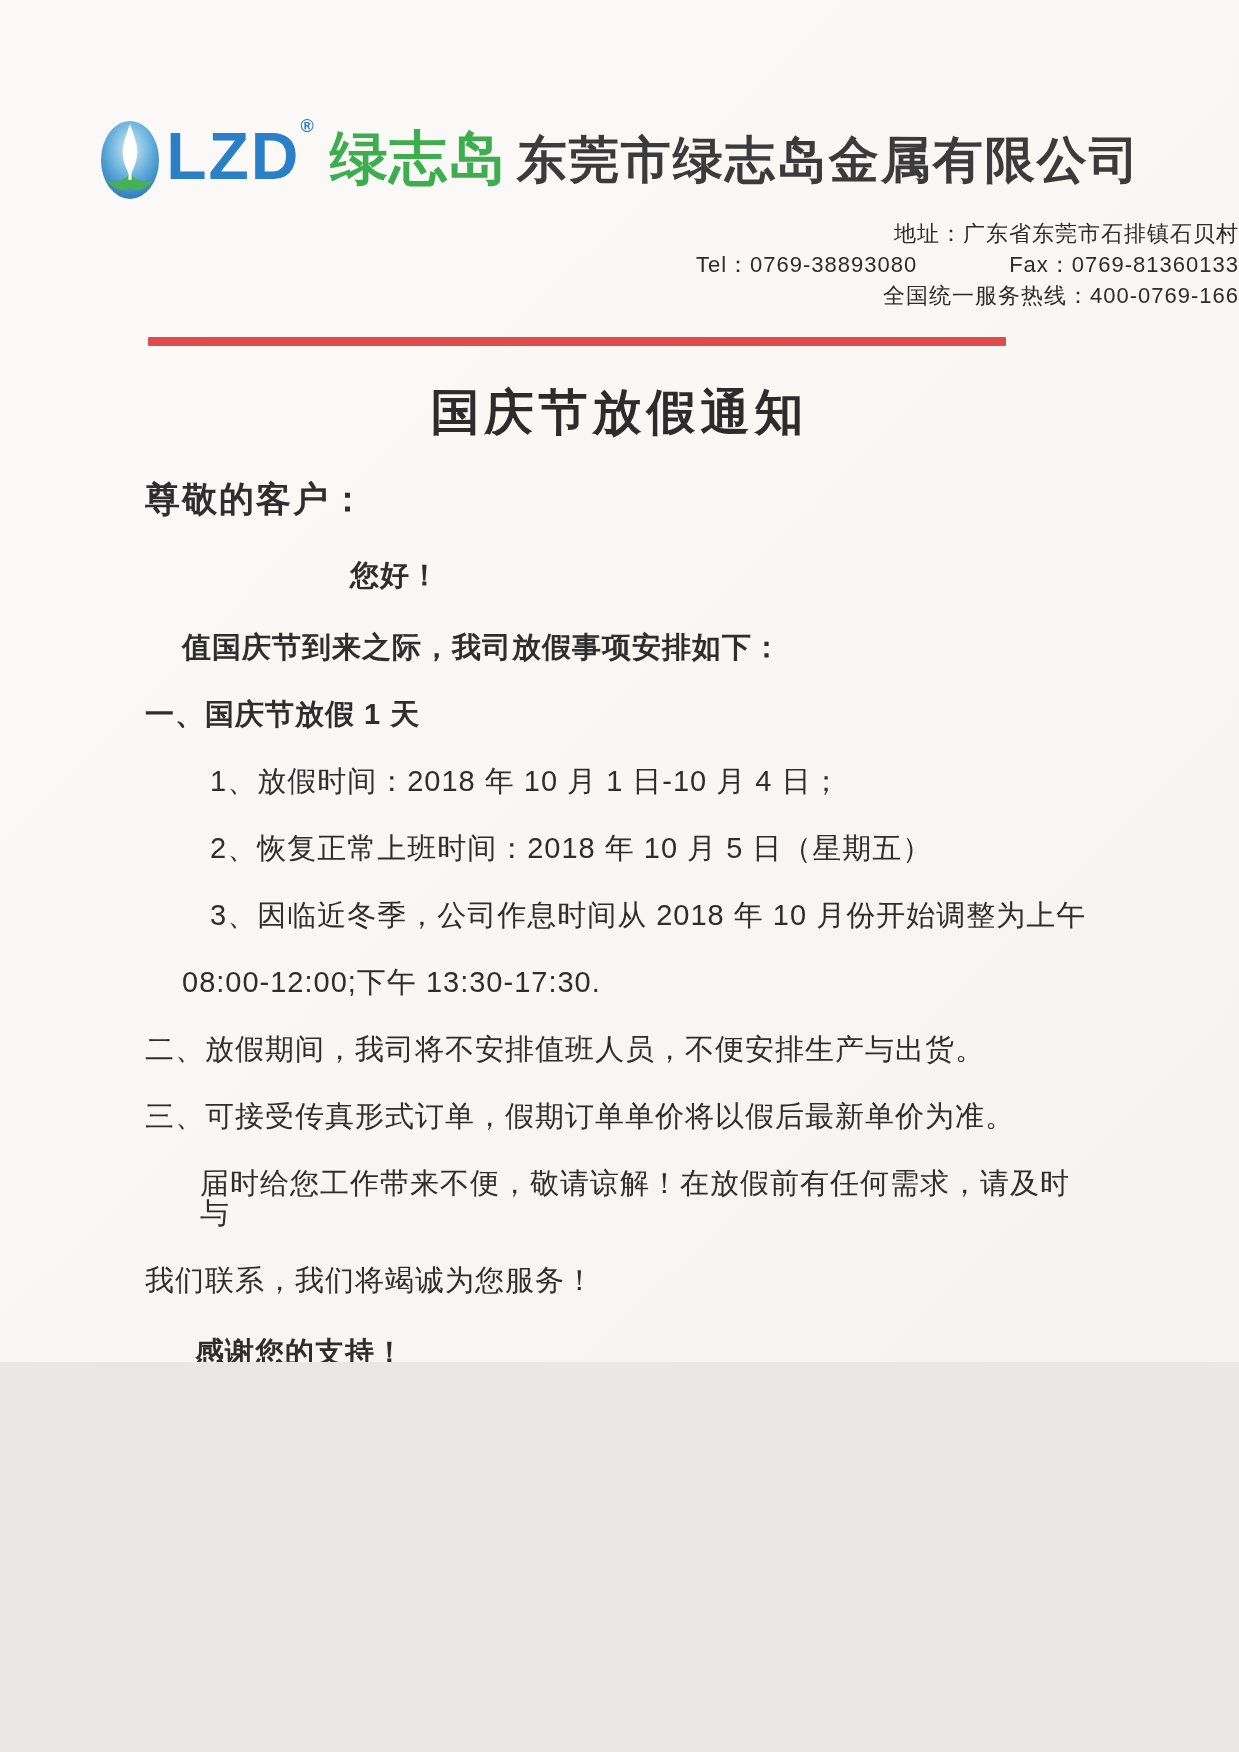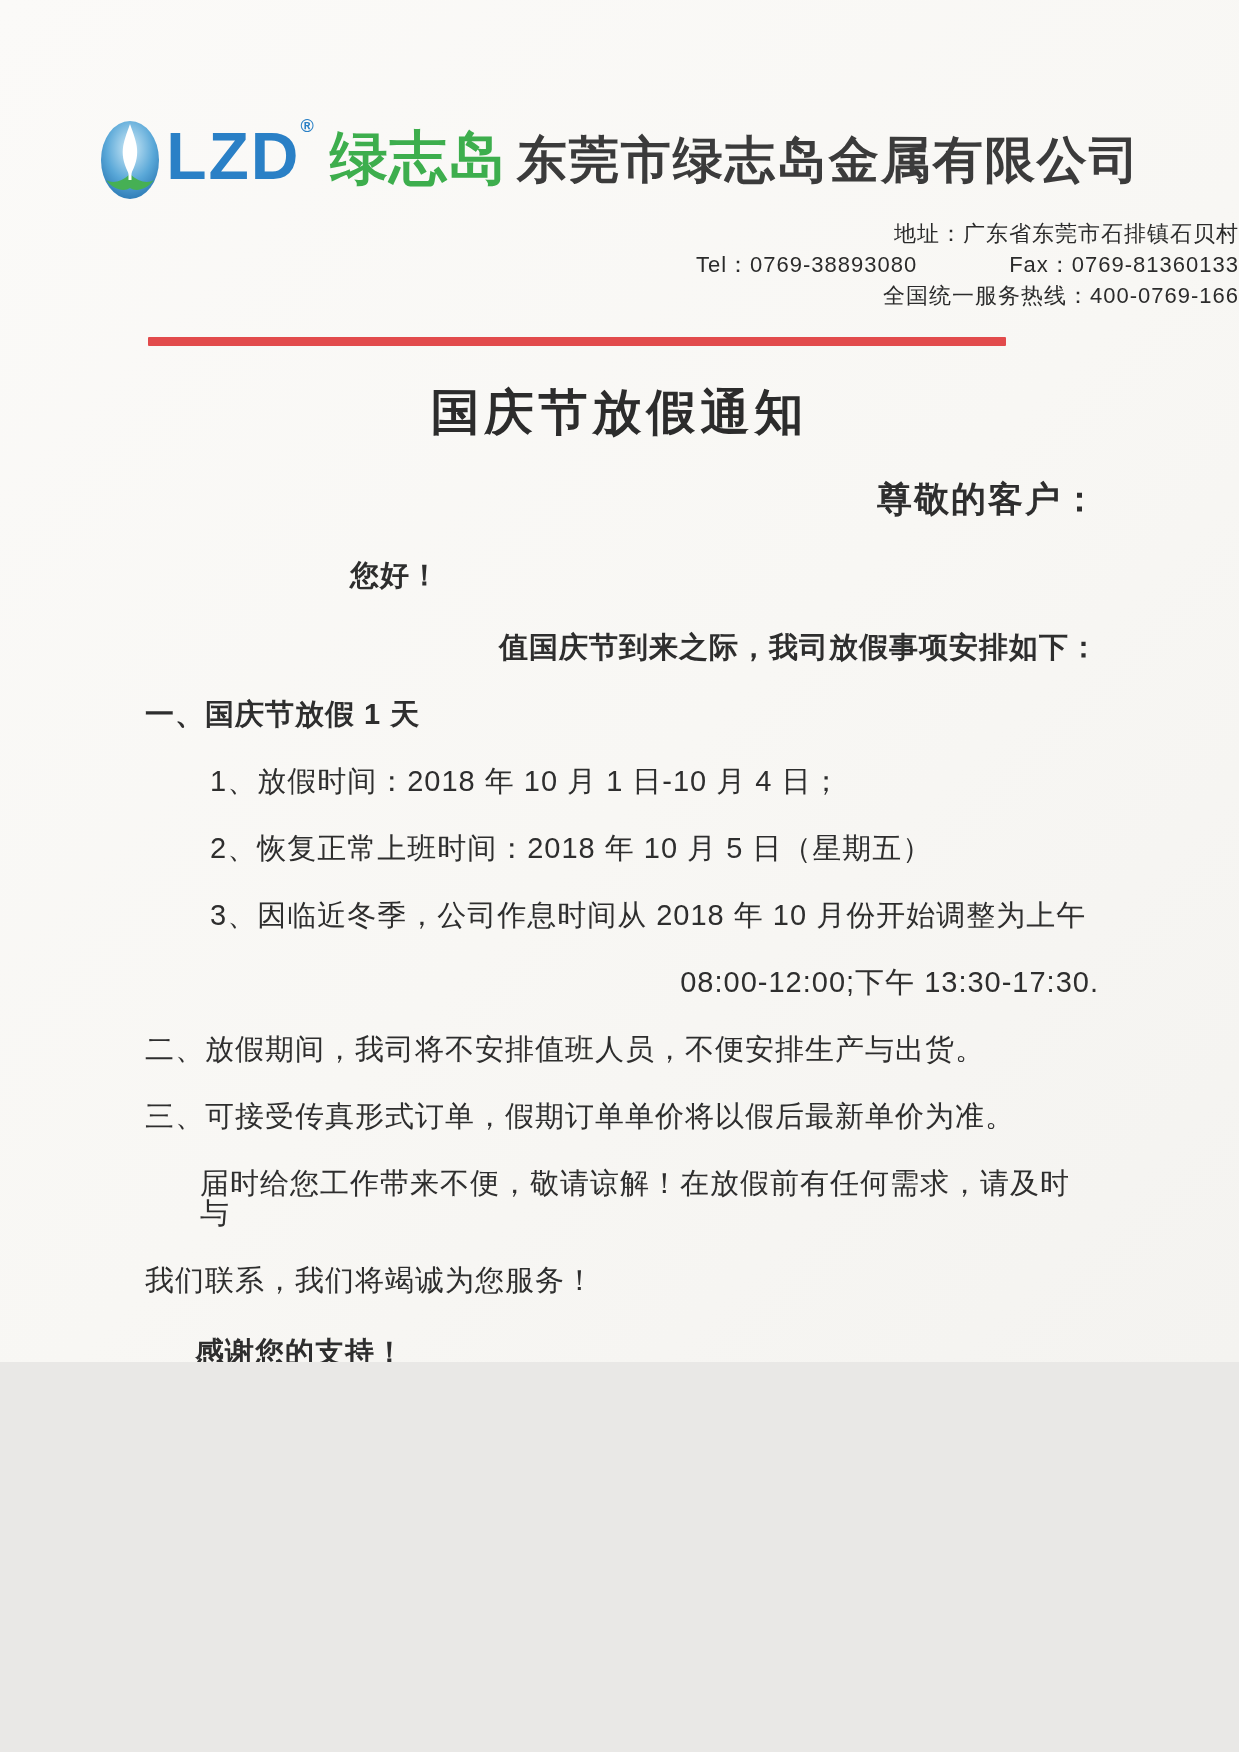--- a/index.html
+++ b/index.html
@@ -42,24 +42,24 @@
     margin:26px auto 0 148px;width:858px;height:9px;
     border-radius:1px;
   }
   
   .title{
     margin-top:34px;text-align:center;
     font-size:49px;font-weight:700;color:#2c2c2c;letter-spacing:5px;
   }
   
   .body{margin:0 140px 0 145px;}
-  .salutation{margin-top:30px;font-size:35px;font-weight:700;letter-spacing:2px;text-align:right;}
+  .salutation{margin-top:30px;font-size:35px;font-weight:700;letter-spacing:2px;}
   .bline{margin-top:37px;font-size:29px;line-height:30px;letter-spacing:1px;}
   .ind-a{margin-left:205px;}   
-  .ind-b{margin-left:37px;text-align:right;}    
+  .ind-b{margin-left:37px;}    
   .ind-c{margin-left:65px;}    
   .ind-d{margin-left:55px;}    
   .ind-e{margin-left:50px;}    
   .bold{font-weight:700;}
   .gap-lg{margin-top:42px;}
   
   .wish{
     margin:52px 0 0 205px;
     font-family:"Liberation Serif","DejaVu Serif",serif;
     font-size:64px;font-weight:700;letter-spacing:7px;

